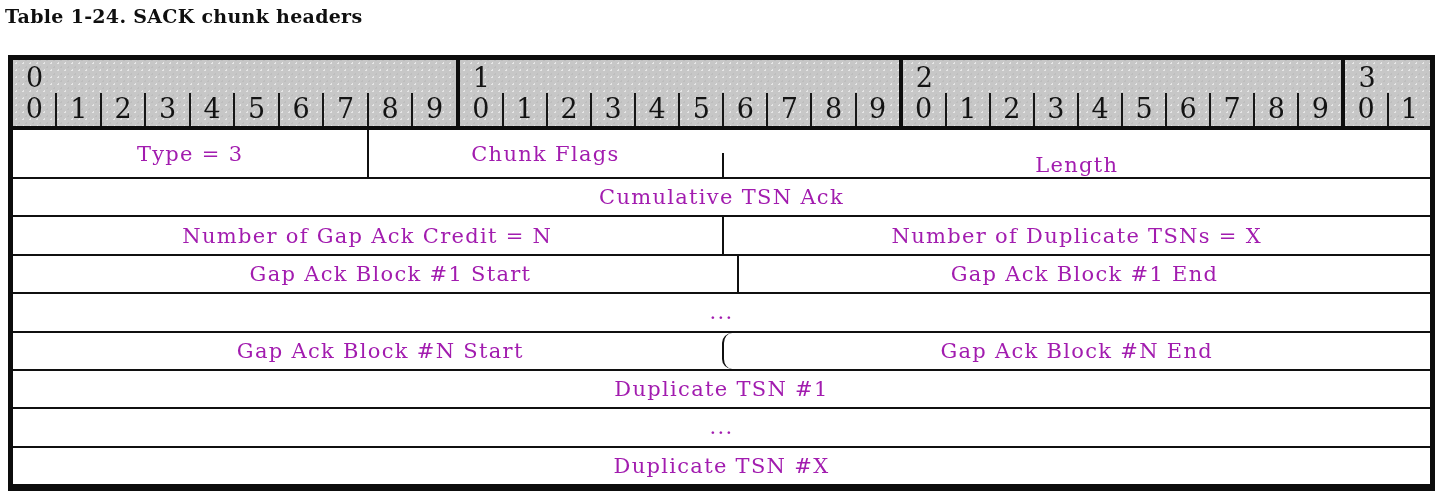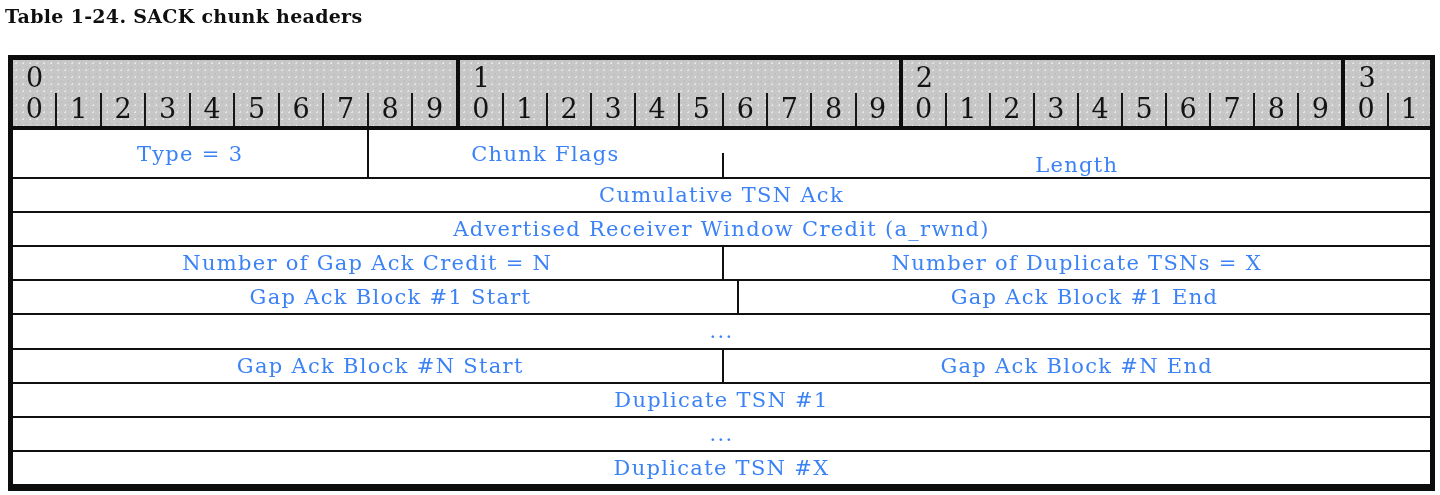--- a/index.html
+++ b/index.html
@@ -41,21 +41,21 @@
   }
   .bit-unit + .bit-unit { border-left:2px solid #161616; }
 
   
   .field-rows { flex:1; display:flex; flex-direction:column; }
   .field-row { flex:1; display:flex; background:#ffffff; }
   .field-row + .field-row { border-top:2px solid #101010; }
   .field-cell {
     display:flex; align-items:center; justify-content:center;
     font-size:21px; letter-spacing:1.3px; white-space:nowrap;
-    color:#3b82f6;
+    color:#a21caf;
   }
   .field-cell + .field-cell { border-left:2px solid #101010; }
 </style>
 </head>
 <body>
 
 <div class="title">Table 1-24. SACK chunk headers</div>
 
 <div class="bit-table">
   <div class="bit-header">
@@ -115,36 +115,33 @@
   <div class="field-rows">
       <div class="field-row">
         <div class="field-cell" style="width: 25%;">Type = 3</div>
         <div class="field-cell" style="width: 25%;">Chunk Flags</div>
         <div class="field-cell" style="width: 50%; margin-top: 23px;">Length</div>
       </div>
       <div class="field-row">
         <div class="field-cell" style="width: 100%;">Cumulative TSN Ack</div>
       </div>
       <div class="field-row">
-        <div class="field-cell" style="width: 100%;">Advertised Receiver Window Credit (a_rwnd)</div>
-      </div>
-      <div class="field-row">
         <div class="field-cell" style="width: 50%;">Number of Gap Ack Credit = N</div>
         <div class="field-cell" style="width: 50%;">Number of Duplicate TSNs = X</div>
       </div>
       <div class="field-row">
         <div class="field-cell" style="width: 50%; margin-left: 31px;">Gap Ack Block #1 Start</div>
         <div class="field-cell" style="width: 50%;">Gap Ack Block #1 End</div>
       </div>
       <div class="field-row">
         <div class="field-cell" style="width: 100%;">...</div>
       </div>
       <div class="field-row">
         <div class="field-cell" style="width: 50%; padding-left: 26px;">Gap Ack Block #N Start</div>
-        <div class="field-cell" style="width: 50%;">Gap Ack Block #N End</div>
+        <div class="field-cell" style="width: 50%; border-radius: 10px;">Gap Ack Block #N End</div>
       </div>
       <div class="field-row">
         <div class="field-cell" style="width: 100%;">Duplicate TSN #1</div>
       </div>
       <div class="field-row">
         <div class="field-cell" style="width: 100%;">...</div>
       </div>
       <div class="field-row">
         <div class="field-cell" style="width: 100%;">Duplicate TSN #X</div>
       </div>

